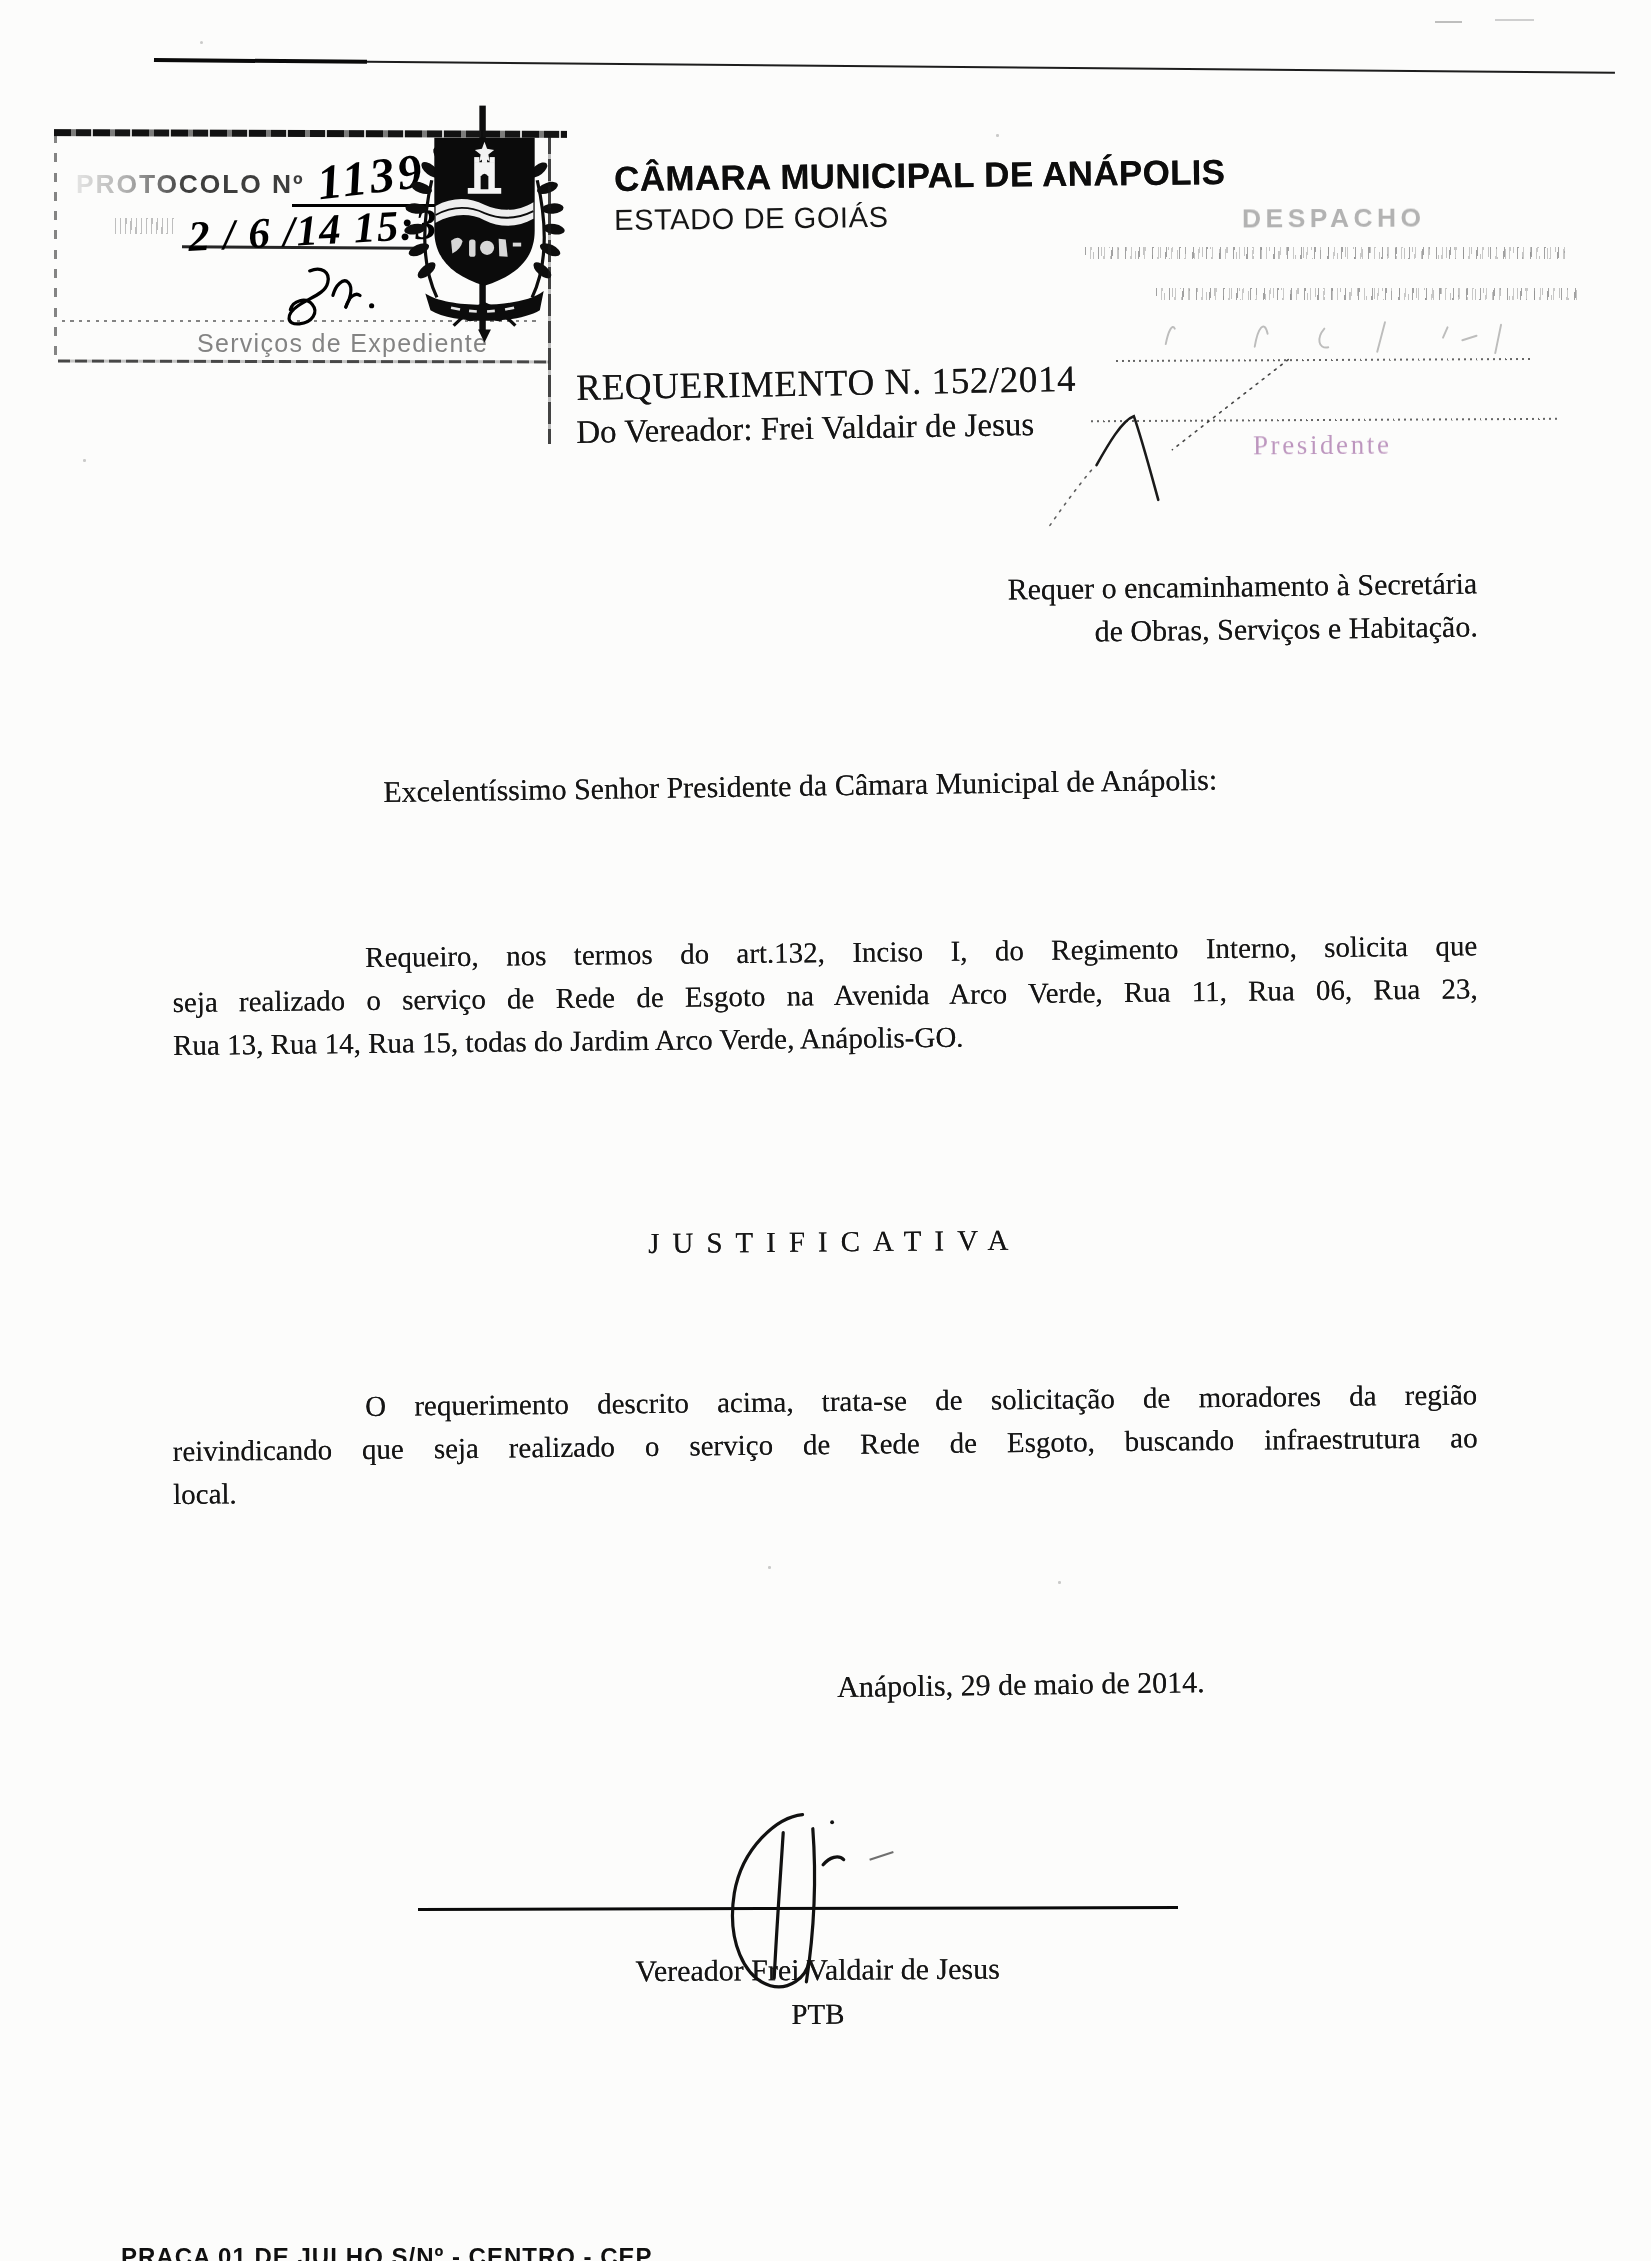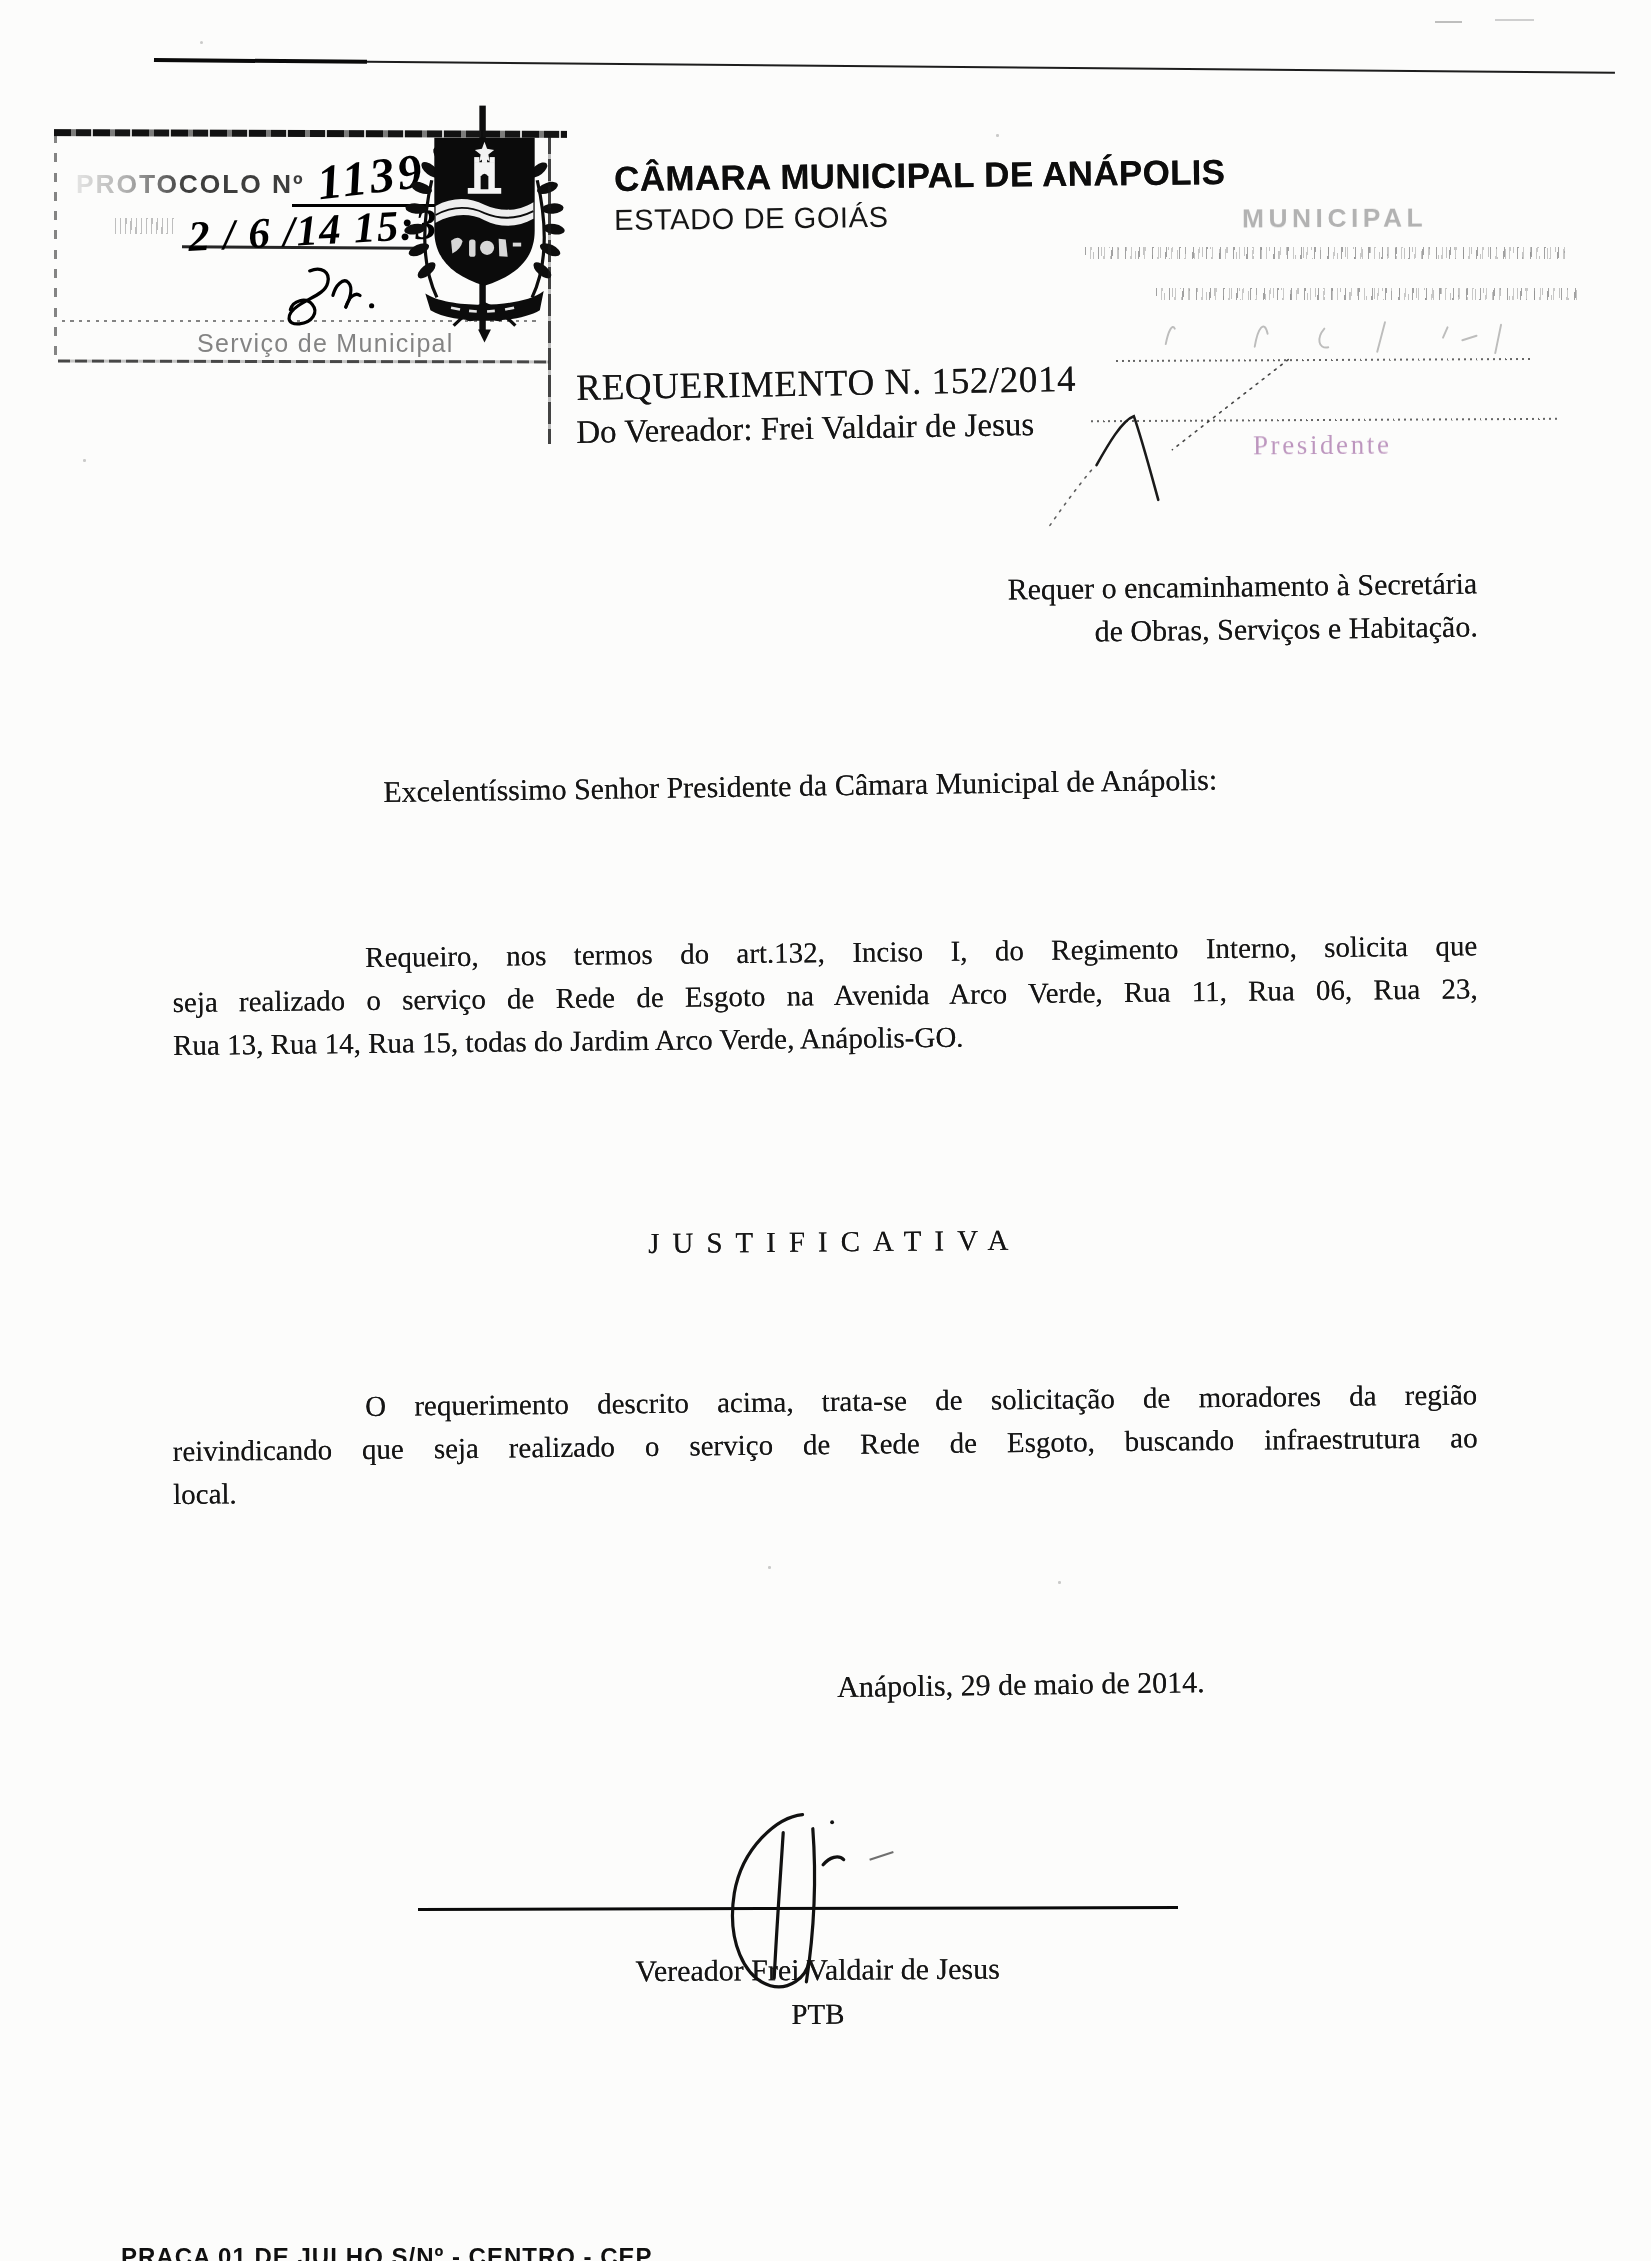--- a/index.html
+++ b/index.html
@@ -136,21 +136,21 @@
     <div class="abs ps-line2"></div>
     <div class="abs ps-ho sans">HO</div>
     <svg class="abs" style="left:271px;top:258px;" width="129" height="71" viewBox="0 0 200 110">
       <g fill="none" stroke="#000" stroke-width="5" stroke-linecap="round">
         <path d="M60,20 C78,12 92,22 88,38 C84,56 58,62 42,74 C22,88 24,104 44,102 C64,100 74,84 64,72 C54,60 34,66 30,80"></path>
         <path d="M96,58 C100,42 112,30 120,38 C128,46 122,66 116,76"></path>
         <path d="M116,76 C120,62 130,52 138,58"></path>
       </g>
       <circle cx="156" cy="74" r="4" fill="#000"></circle>
     </svg>
-    <div class="abs ps-dept sans">Serviço de Municipal</div>
+    <div class="abs ps-dept sans">Serviços de Expediente</div>
   </div>
 
   <svg class="abs" style="left:397px;top:104px;z-index:4;filter:blur(0.2px);" width="175" height="240" viewBox="0 0 272 372">
     <g fill="#0d0d0d">
       <rect x="128" y="2" width="10" height="350"></rect>
       <polygon points="126,350 146,350 136,370"></polygon>
     </g>
     <g fill="none" stroke="#0d0d0d" stroke-width="5">
       <path d="M62,300 C42,258 36,198 54,118"></path>
       <path d="M210,300 C230,258 236,198 218,118"></path>
@@ -199,21 +199,21 @@
         <path d="M112,321 l12,1"></path>
         <path d="M140,322 l12,-1"></path>
         <path d="M168,319 l14,-3"></path>
     </g>
   </svg>
 
   <div class="abs lh-title sans ink">CÂMARA MUNICIPAL DE ANÁPOLIS</div>
   <div class="abs lh-sub sans">ESTADO DE GOIÁS</div>
 
   <div>
-    <div class="abs dp-title sans">MUNICIPAL</div>
+    <div class="abs dp-title sans">DESPACHO</div>
     <div class="abs noise-line nl2"></div>
     <div class="abs noise-line nl3"></div>
     <svg class="abs" style="left:1158px;top:317px;opacity:.55;" width="374" height="40" viewBox="0 0 580 62">
       <g fill="none" stroke="#8a8a8a" stroke-width="3" stroke-linecap="round">
         <path d="M12,42 C16,22 22,10 26,18"></path>
         <path d="M150,46 C155,16 165,4 170,26"></path>
         <path d="M258,18 C246,32 248,50 264,47"></path>
         <path d="M352,8 L340,54"></path>
         <path d="M442,32 l7,-16"></path>
         <path d="M472,36 l22,-7"></path>

